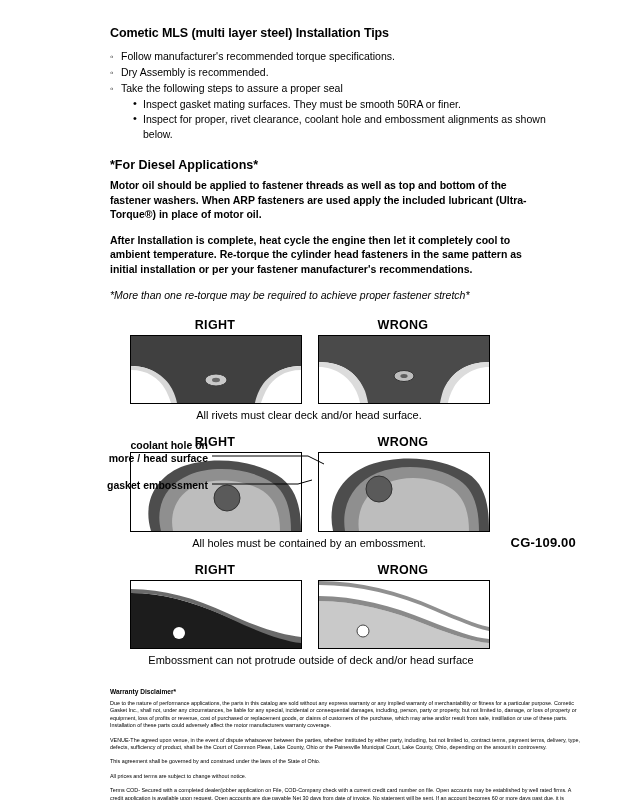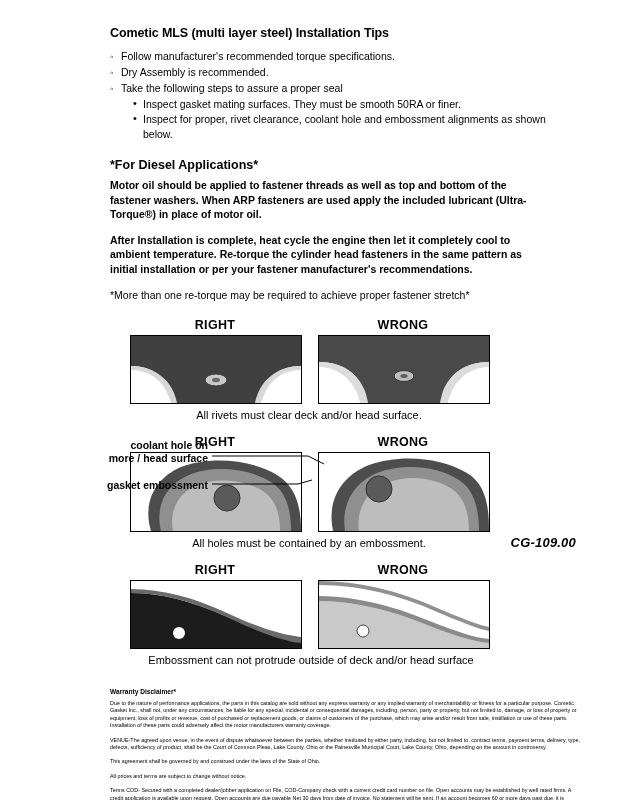--- a/index.html
+++ b/index.html
@@ -78,20 +78,21 @@
     margin: 0 40px 0 70px;
     font-weight: bold;
   }
   p.para + p.para {
     margin-top: 11px;
   }
   p.note {
     font-size: 10.5px;
     line-height: 14px;
     margin: 12px 0 0 70px;
+    font-style: italic;
   }
 
   
   .figures {
     margin-top: 16px;
     position: relative;
   }
   .figrow {
     display: flex;
     justify-content: center;
@@ -171,21 +172,20 @@
     text-align: left;
   }
 
   .docid {
     position: absolute;
     right: 42px;
     bottom: 18px;
     font-size: 13px;
     font-weight: bold;
     letter-spacing: 0.2px;
-    font-style: italic;
   }
 </style>
 </head>
 <body>
 
 <div class="page">
 
   <h1 class="title">Cometic MLS (multi layer steel) Installation Tips</h1>
 
   <ul class="bullets">

